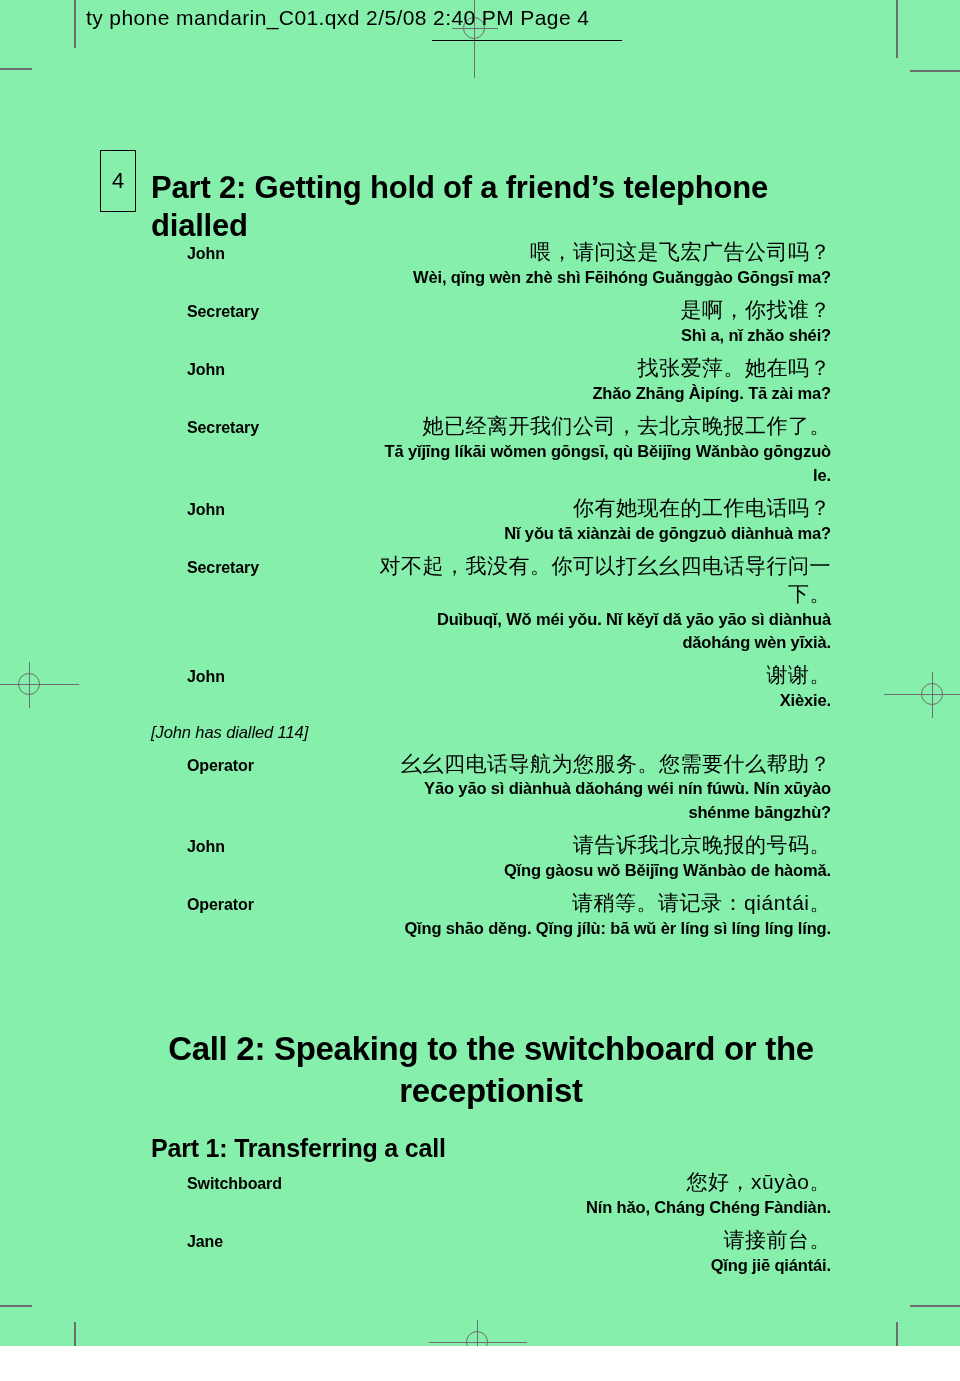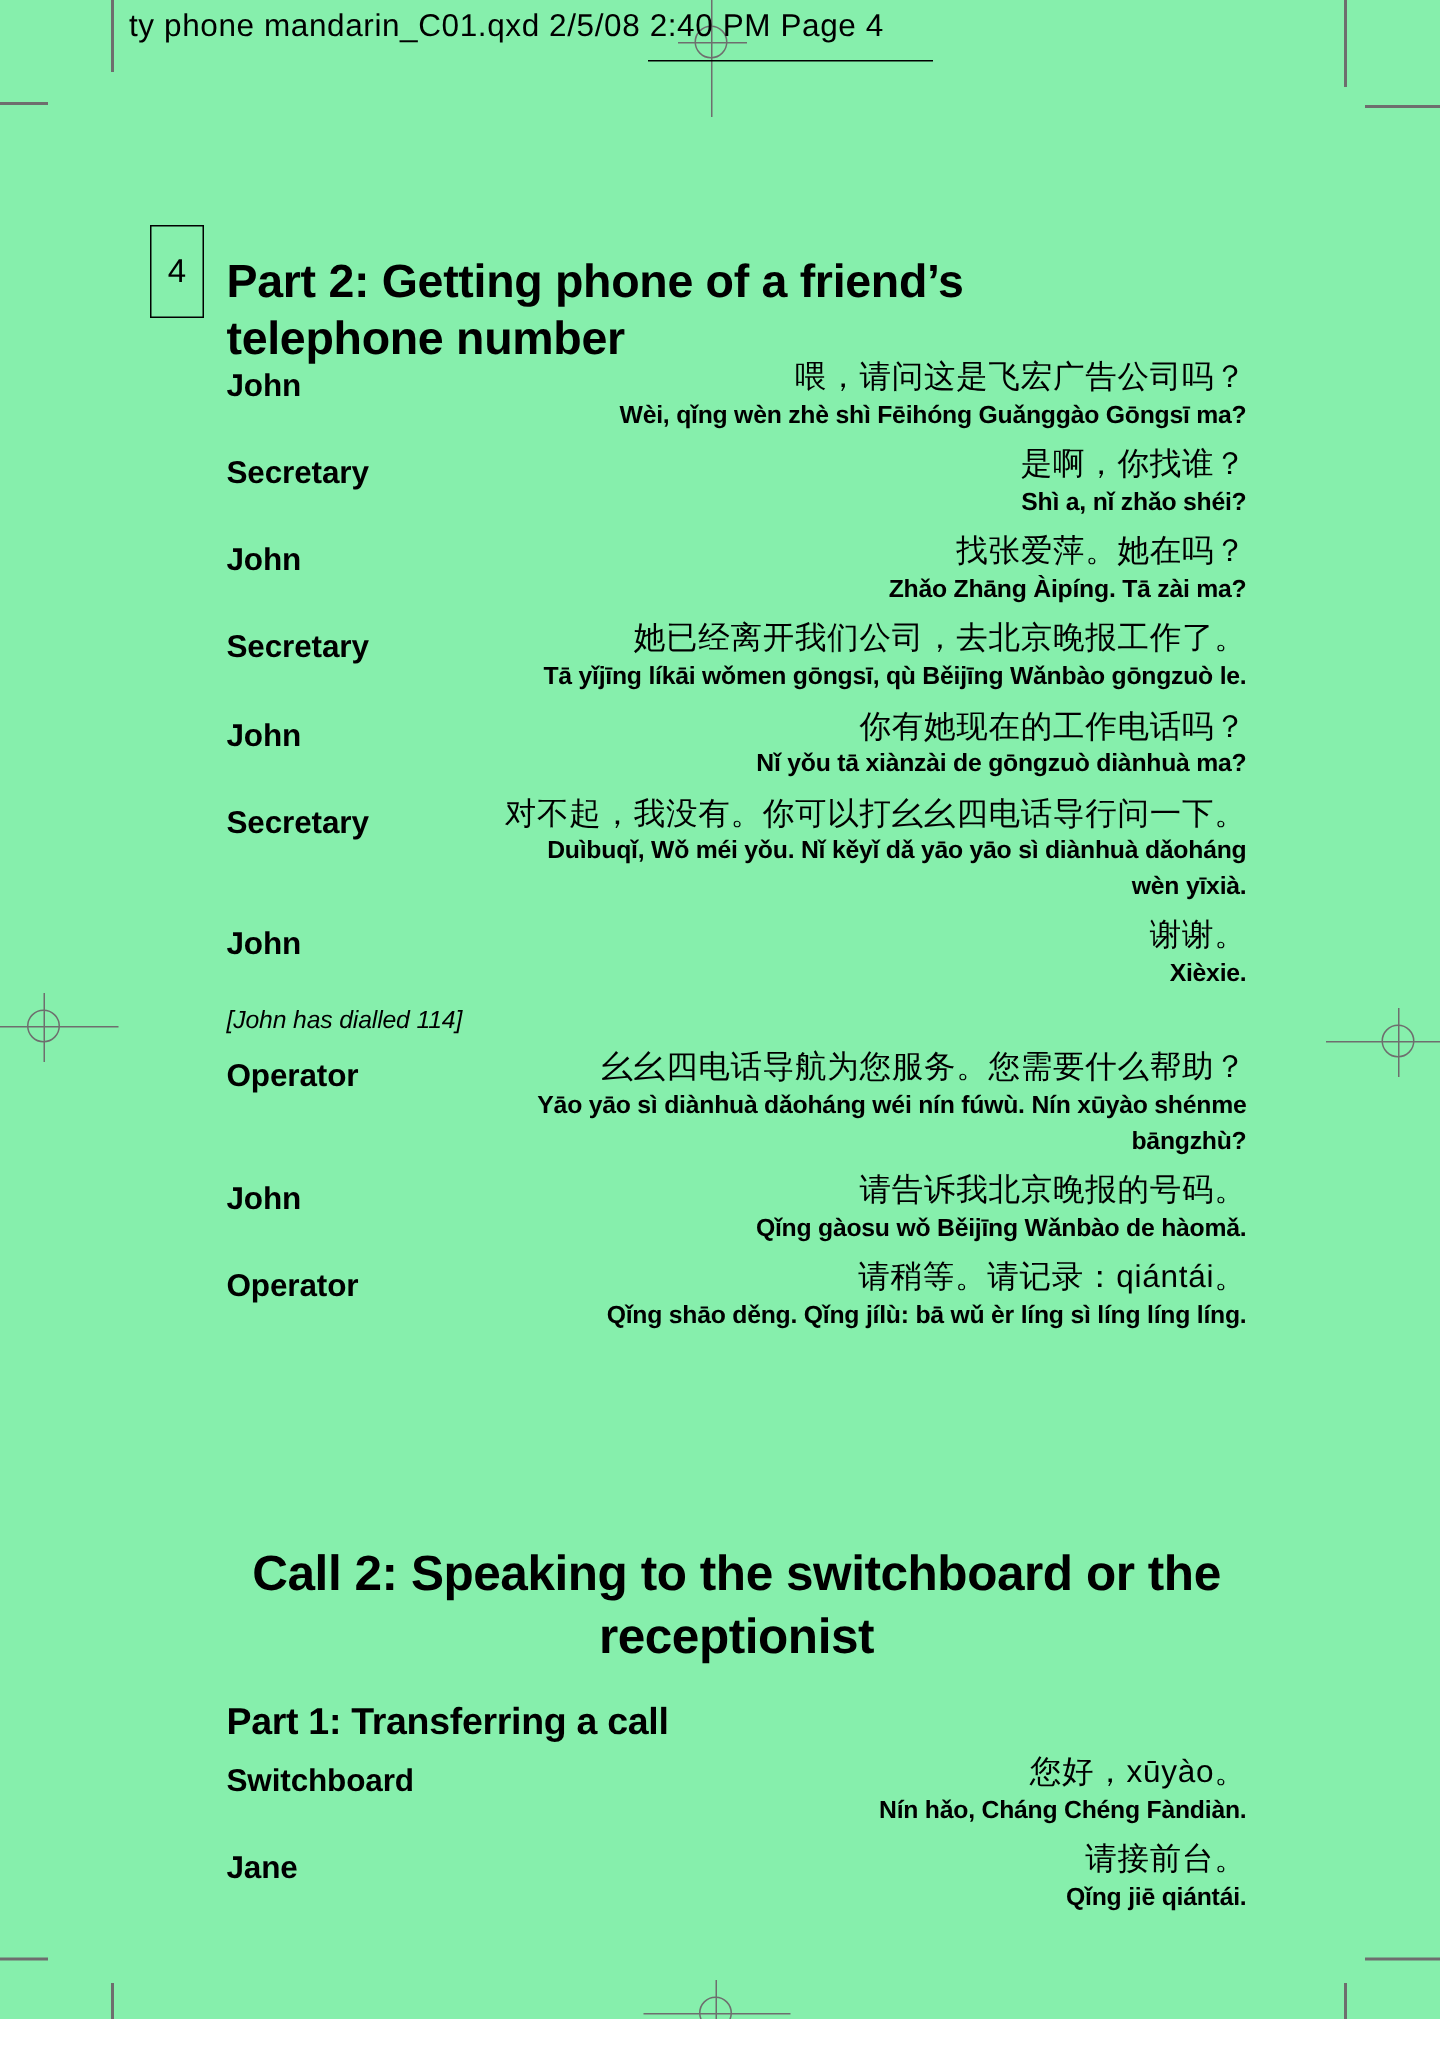--- a/index.html
+++ b/index.html
@@ -111,25 +111,26 @@
     width: 680px;
   }
   .row {
     display: flex;
     align-items: flex-start;
     margin-bottom: 7px;
   }
   .speaker {
     width: 178px;
     flex: 0 0 178px;
-    font-size: 21px;
+    font-size: 16px;
     font-weight: bold;
     line-height: 1.5;
     padding-top: 4px;
     letter-spacing: -0.1px;
+    margin-left: 36px;
   }
   .lines {
     flex: 1 1 auto;
     text-align: right;
   }
   .zh {
     font-size: 21px;
     line-height: 1.32;
     letter-spacing: 0.5px;
     font-weight: 400;
@@ -210,21 +211,21 @@
       <div class="v"></div>
   </div>
 
   <div class="slug">ty phone mandarin_C01.qxd  2/5/08  2:40 PM  Page 4</div>
   <div class="slug-rule"></div>
 
   <div class="chapter-box">
     <span>4</span>
   </div>
 
-  <h1 class="h1">Part 2: Getting phone of a friend’s telephone number</h1>
+  <h1 class="h1">Part 2: Getting hold of a friend’s telephone dialled</h1>
 
   <div class="dialogue">
     <div class="row">
       <div class="speaker">John</div>
       <div class="lines">
         <div class="zh">喂，请问这是飞宏广告公司吗？</div>
         <div class="py">Wèi, qǐng wèn zhè shì Fēihóng Guǎnggào Gōngsī ma?</div>
       </div>
     </div>
     <div class="row">

